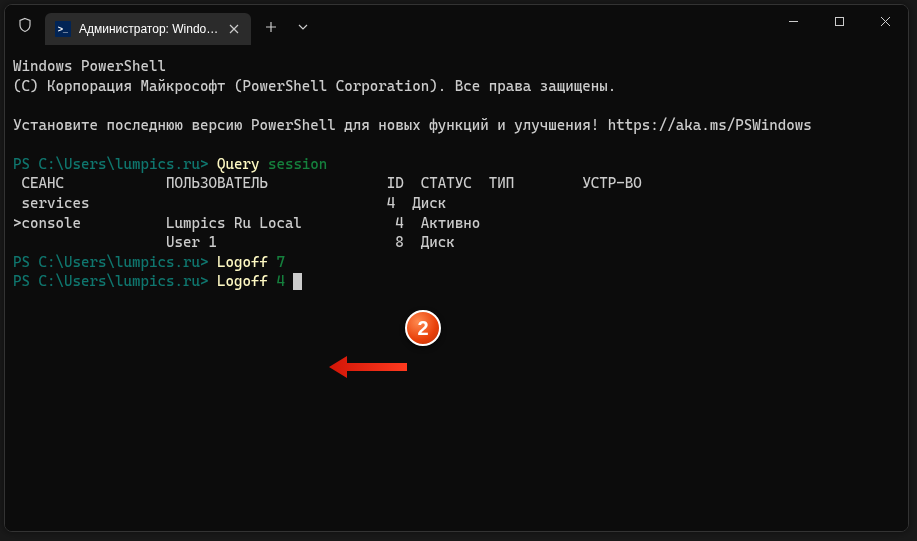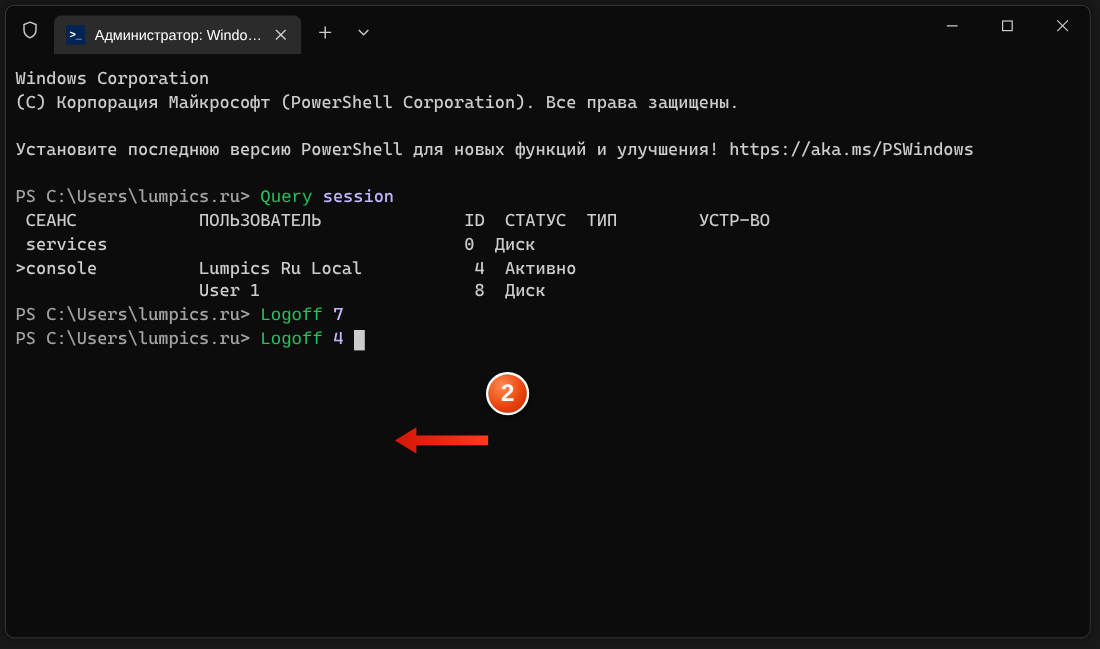--- a/index.html
+++ b/index.html
@@ -121,23 +121,23 @@
       background: #0c0c0c;
       padding: 12px 8px;
       font-family: 'Cascadia Mono', 'Consolas', monospace;
       font-size: 14.5px;
       line-height: 1.35;
       color: #cccccc;
       white-space: pre;
       overflow: hidden;
       position: relative;
     }
-    .prompt { color: #a3a3a3; }
-    .cmd-yellow { color: #22c55e; font-family: Liberation Mono, monospace; }
-    .cmd-white { color: #c4b5fd; }
+    .prompt { color: #0f766e; }
+    .cmd-yellow { color: #fef9c3; }
+    .cmd-white { color: #15803d; }
     .annotation {
       position: absolute;
       top: 265px;
       left: 324px;
       display: flex;
       align-items: center;
       pointer-events: none;
     }
     .arrow {
       width: 78px;
@@ -214,28 +214,28 @@
           </svg>
       </div>
       <div class="win-btn close-btn">
         <svg width="11" height="11" viewBox="0 0 11 11">
             <path stroke="#ccc" stroke-width="1" d="M1 1 L10 10 M10 1 L1 10"></path>
           </svg>
       </div>
     </div>
   </div>
 
-  <div class="terminal"><span>Windows Corporation</span>
+  <div class="terminal"><span>Windows PowerShell</span>
 <span>(C) Корпорация Майкрософт (PowerShell Corporation). Все права защищены.</span>
 <span></span>
 <span>Установите последнюю версию PowerShell для новых функций и улучшения! https://aka.ms/PSWindows</span>
 <span></span>
 <span class="prompt">PS C:\Users\lumpics.ru&gt; </span><span class="cmd-yellow">Query</span><span class="cmd-white"> session</span>
 <span> СЕАНС            ПОЛЬЗОВАТЕЛЬ              ID  СТАТУС  ТИП        УСТР-ВО</span>
-<span> services                                   0  Диск</span>
+<span> services                                   4  Диск</span>
 <span>&gt;console          Lumpics Ru Local           4  Активно</span>
 <span>                  User 1                     8  Диск</span>
 <span class="prompt">PS C:\Users\lumpics.ru&gt; </span><span class="cmd-yellow">Logoff</span><span class="cmd-white"> 7</span>
 <span class="prompt">PS C:\Users\lumpics.ru&gt; </span><span class="cmd-yellow">Logoff</span><span class="cmd-white"> 4</span> <span class="cursor-block"></span>
 
     <div class="annotation">
       <div class="arrow">
         <svg width="78" height="22" viewBox="0 0 78 22">
           <defs>
             <linearGradient id="ag" x1="0" y1="0" x2="1" y2="0">

